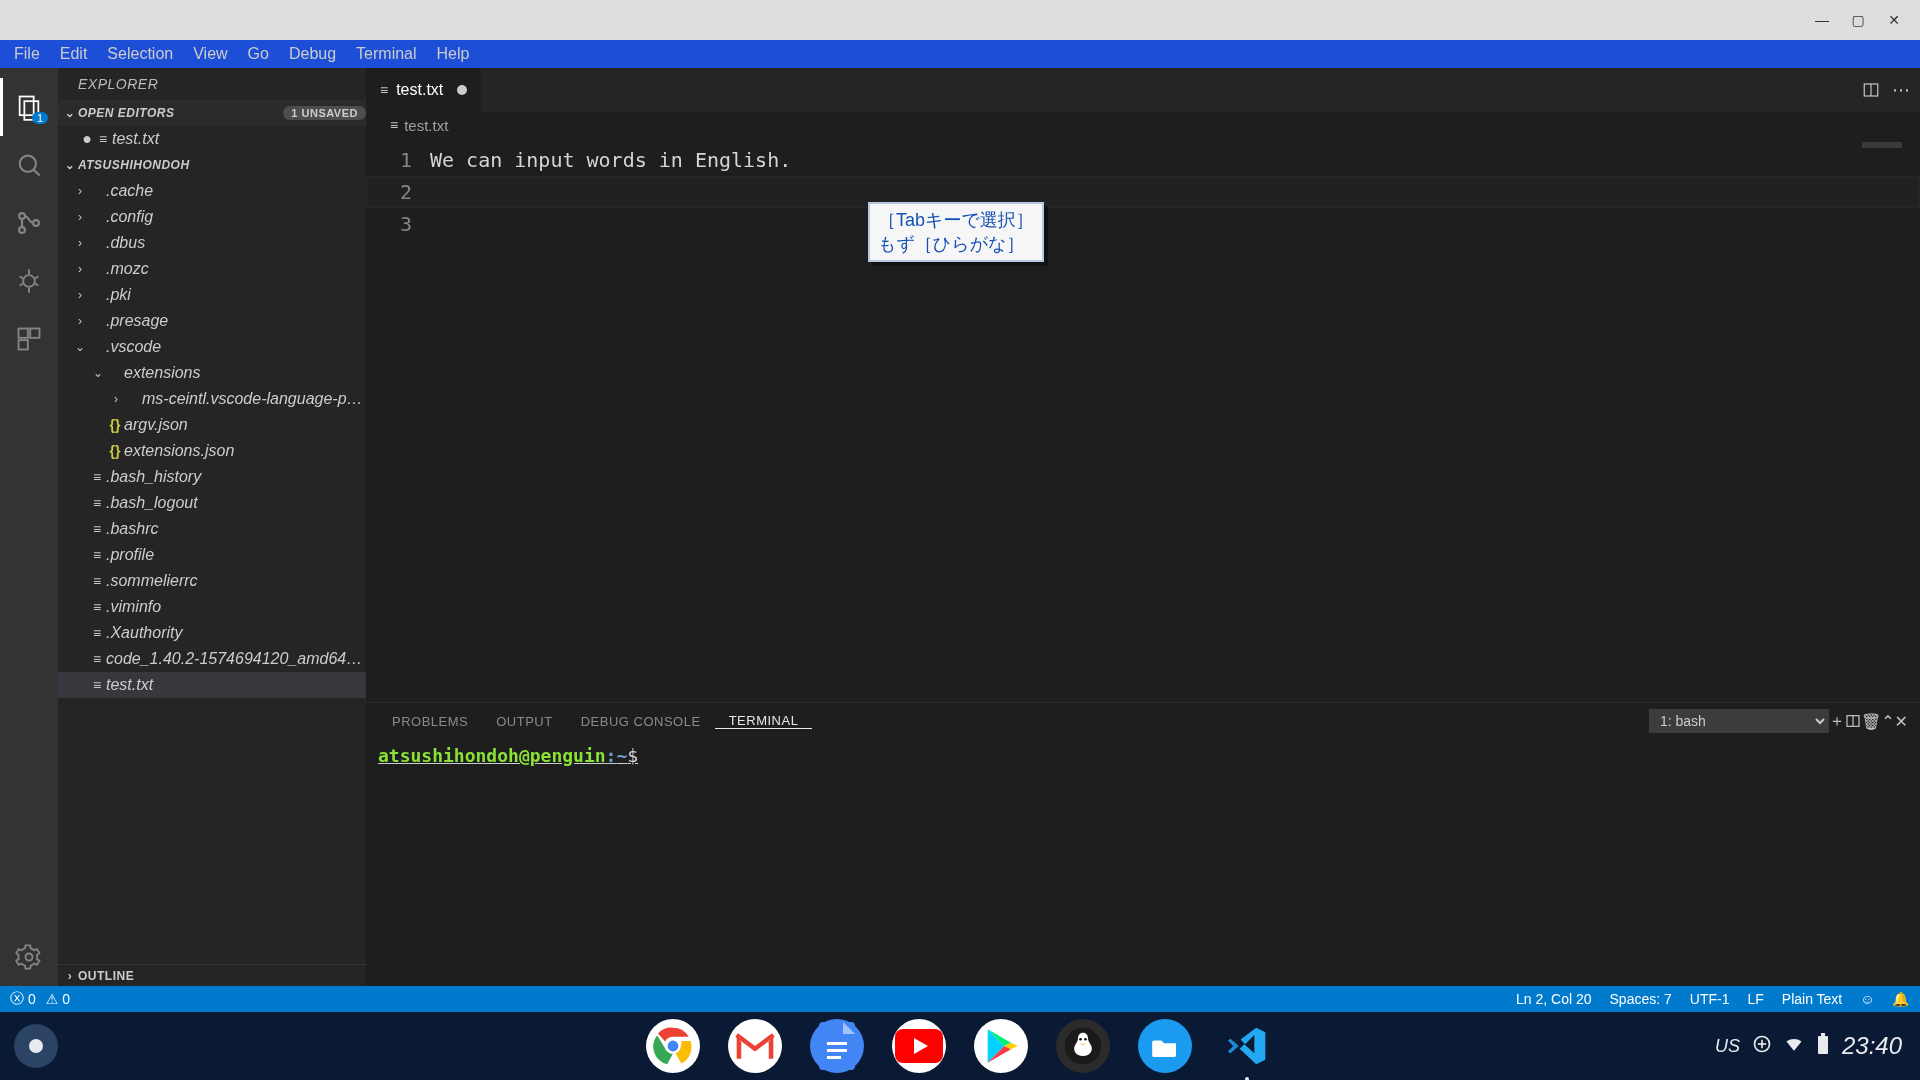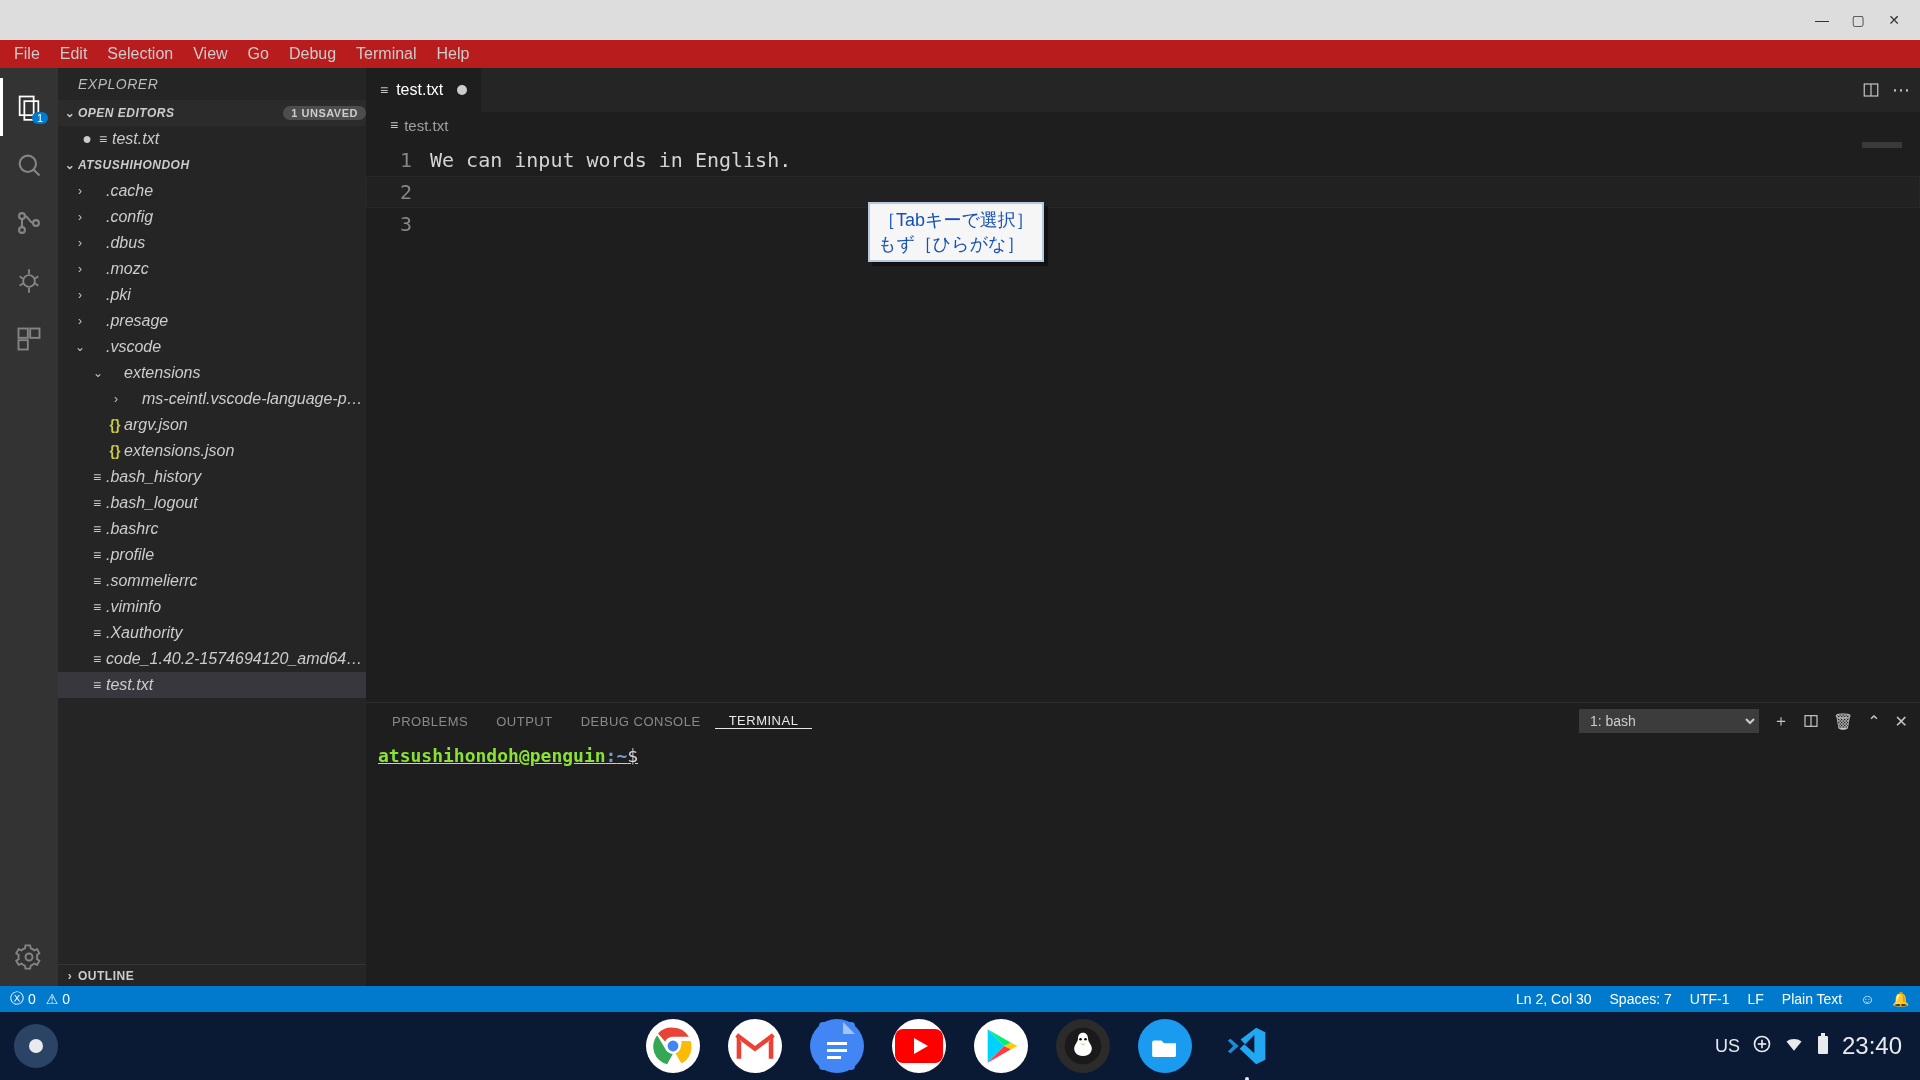--- a/index.html
+++ b/index.html
@@ -22,21 +22,21 @@
   height: 40px;
   background: #dddddd;
   display: flex;
   justify-content: flex-end;
   align-items: center;
   padding-right: 8px;
 }
 .titlebar .win-btn { width: 36px; height: 28px; display: flex; align-items: center; justify-content: center; color: #333; font-size: 14px; }
 .menubar {
   height: 28px;
-  background: #b91c1c;
+  background: #1d4ed8;
   display: flex;
   align-items: center;
   padding-left: 4px;
   color: #cccccc;
   font-size: 16px;
 }
 .menubar .menu-item { padding: 0 10px; cursor: pointer; }
 .main-area { flex: 1; display: flex; min-height: 0; }
 .activity-bar {
   width: 58px;
@@ -134,21 +134,21 @@
 .panel {
   height:284px; background:#1e1e1e; display:flex; flex-direction:column;
   border-top:1px solid rgba(255,255,255,.06);
 }
 .panel-tabs {
   display:flex; align-items:center; height:36px; padding-left:12px;
   font-size:13px; color:#8a8a8a;
 }
 .panel-tab { padding: 0 14px; cursor:pointer; letter-spacing:.5px; }
 .panel-tab.active { color:#e7e7e7; border-bottom:1px solid #e7e7e7; }
-.panel-right { margin-left:auto; display:flex; align-items:center; gap:14px; padding-right:12px; }
+.panel-right { margin-left:auto; display:flex; align-items:center; gap:0; padding-right:12px; }
 .term-select {
   background:#3c3c3c; color:#ccc; border:1px solid #3c3c3c; font-size:14px;
   height:24px; padding: 0 6px; width:180px;
 }
 .panel-ic { color:#c5c5c5; font-size:16px; }
 .terminal-body {
   flex:1; font-family: Menlo, Consolas, monospace; font-size:18px; padding:6px 12px;text-decoration:underline;
 }
 .term-user { color:#8ae234; font-weight:700; }
 .term-path { color:#729fcf; font-weight:700; }
@@ -172,21 +172,21 @@
 .shelf-center { position:absolute; left:50%; transform:translateX(-50%); display:flex; gap:28px; }
 .shelf-app {
   width:54px; height:54px; border-radius:50%; display:flex; align-items:center; justify-content:center;
   font-size:22px; color:#fff; position:relative;
 }
 .shelf-app::after { content:""; position:absolute; bottom:-8px; left:50%; transform:translateX(-50%);
   width:4px; height:4px; border-radius:50%; background:transparent; }
 .shelf-app.running::after { background:#e8eaed; }
 .shelf-tray {
   margin-left:auto; display:flex; align-items:center; gap:12px; color:#e8eaed;
-  padding-right:18px; font-size:18px;
+  padding-right:18px; font-size:18px;font-style:italic;
 }
 .svg-ic { display:inline-flex; }
 </style>
 </head>
 <body>
 
 <div class="vscode-window">
 
   <div class="titlebar">
     <div class="win-btn">—</div>
@@ -456,21 +456,21 @@
       <span class="status-item">
         <span>ⓧ</span>
           <span>0</span>
       </span>
       <span class="status-item">
         <span>⚠</span>
           <span>0</span>
       </span>
     </div>
     <div class="status-right">
-      <span class="status-item">Ln 2, Col 30</span>
+      <span class="status-item">Ln 2, Col 20</span>
       <span class="status-item">Spaces: 7</span>
       <span class="status-item">UTF-1</span>
       <span class="status-item">LF</span>
       <span class="status-item">Plain Text</span>
       <span class="status-item">☺</span>
       <span class="status-item">🔔</span>
     </div>
   </div>
 </div>
 

